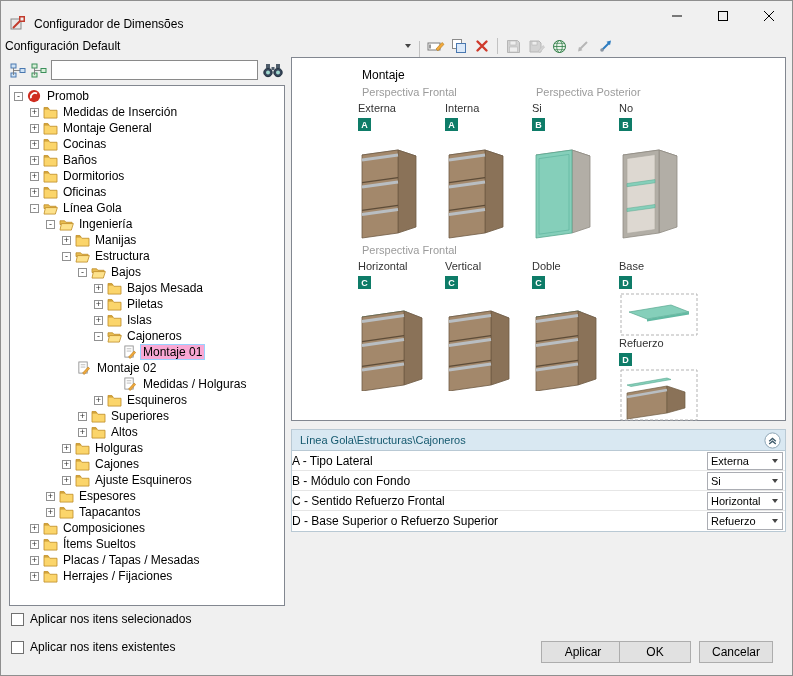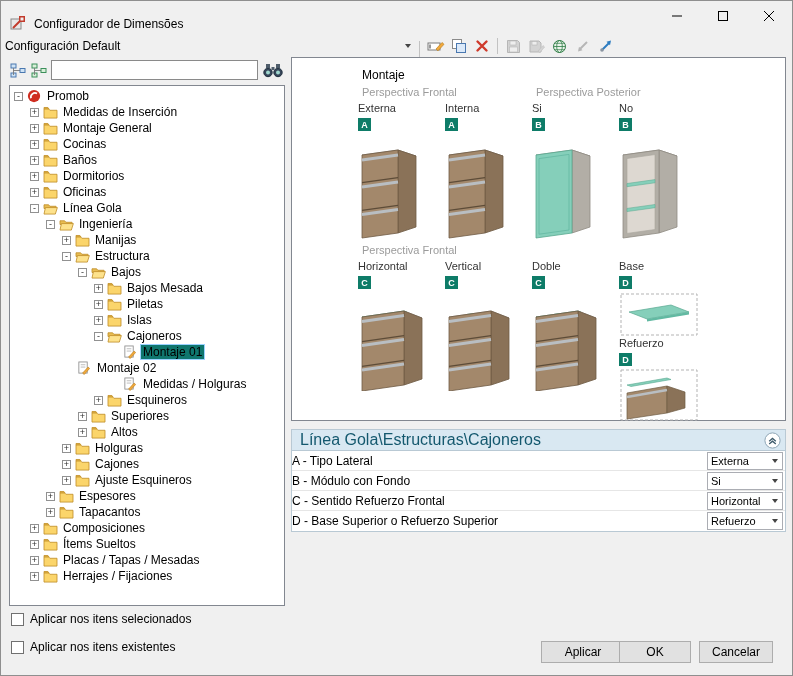--- a/index.html
+++ b/index.html
@@ -38,41 +38,41 @@
   .find-btn { width: 24px; height: 20px; display: flex; align-items: center; justify-content: center; }
 
   .tree-panel { position: absolute; left: 8px; top: 84px; width: 276px; height: 521px;
                 background: #fff; border: 1px solid #828790; overflow: hidden; padding: 2px 0; }
   .tree-row { height: 16px; display: flex; align-items: center; white-space: nowrap; }
   .tree-toggle { width: 9px; height: 9px; min-width: 9px; border: 1px solid #919191; background: #fff;
                  font-size: 9px; line-height: 7px; text-align: center; color: #333; margin: 0 4px 0 0; }
   .tree-toggle.empty { border: none; background: transparent; }
   .tree-icon { width: 16px; min-width: 16px; display: flex; align-items: center; margin-right: 2px; }
   .tree-label { font-size: 12px; color: #000; padding: 0 2px; line-height: 14px; }
-  .tree-label.selected { background: #0f766e; outline: 1px solid #99d1ff; }
+  .tree-label.selected { background: #f9a8d4; outline: 1px solid #99d1ff; }
 
   
   .preview-panel { position: absolute; left: 290px; top: 56px; width: 495px; height: 364px;
                    background: #fff; border: 1px solid #828790; }
   .pv-title { position: absolute; left: 70px; top: 10px; font-size: 12px; color: #000; }
   .pv-cap { position: absolute; font-size: 11px; color: #9b9b9b; }
   .pv-cap1 { left: 70px; top: 28px; } .pv-cap2 { left: 244px; top: 28px; } .pv-cap3 { left: 70px; top: 186px; }
   .pv-row { position: absolute; display: flex; }
   .pv-row1 { left: 66px; top: 44px; } .pv-row2 { left: 66px; top: 202px; }
   .thumb-col { width: 87px; }
   .thumb-label { font-size: 11px; color: #333; height: 14px; }
   .badge { width: 13px; height: 13px; background: #0e7c68; color: #fff; font-size: 9px; font-weight: bold;
            display: flex; align-items: center; justify-content: center; margin: 2px 0 2px 0; }
   .thumb-img { line-height: 0; }
 
   
   .props { position: absolute; left: 290px; top: 428px; width: 495px; border: 1px solid #b9c9d4; background: #fff; }
   .props-header { height: 21px; background: #d9e8f2; display: flex; align-items: center;
                   border-bottom: 1px solid #b9c9d4; padding: 0 4px 0 8px; }
-  .props-title { font-size: 16px; color: #14586e; flex: 1; }
+  .props-title { font-size: 11px; color: #14586e; flex: 1; }
   .collapse-btn { width: 17px; height: 17px; display: flex; align-items: center; justify-content: center; }
   .prop-row { height: 20px; display: flex; align-items: center; border-bottom: 1px solid #e6e6e6; }
   .prop-row:last-child { border-bottom: none; }
   .prop-label { flex: 1; font-size: 12px; color: #000; padding-left: 0; white-space: nowrap; overflow: hidden; }
   .prop-dd { width: 76px; height: 18px; border: 1px solid #abadb3; background: #fff; display: flex;
              align-items: center; margin-right: 2px; }
   .prop-val { flex: 1; font-size: 11px; color: #000; padding-left: 3px; white-space: nowrap; overflow: hidden; }
   .dd-btn { width: 14px; height: 100%; display: flex; align-items: center; justify-content: center; }
 
   

